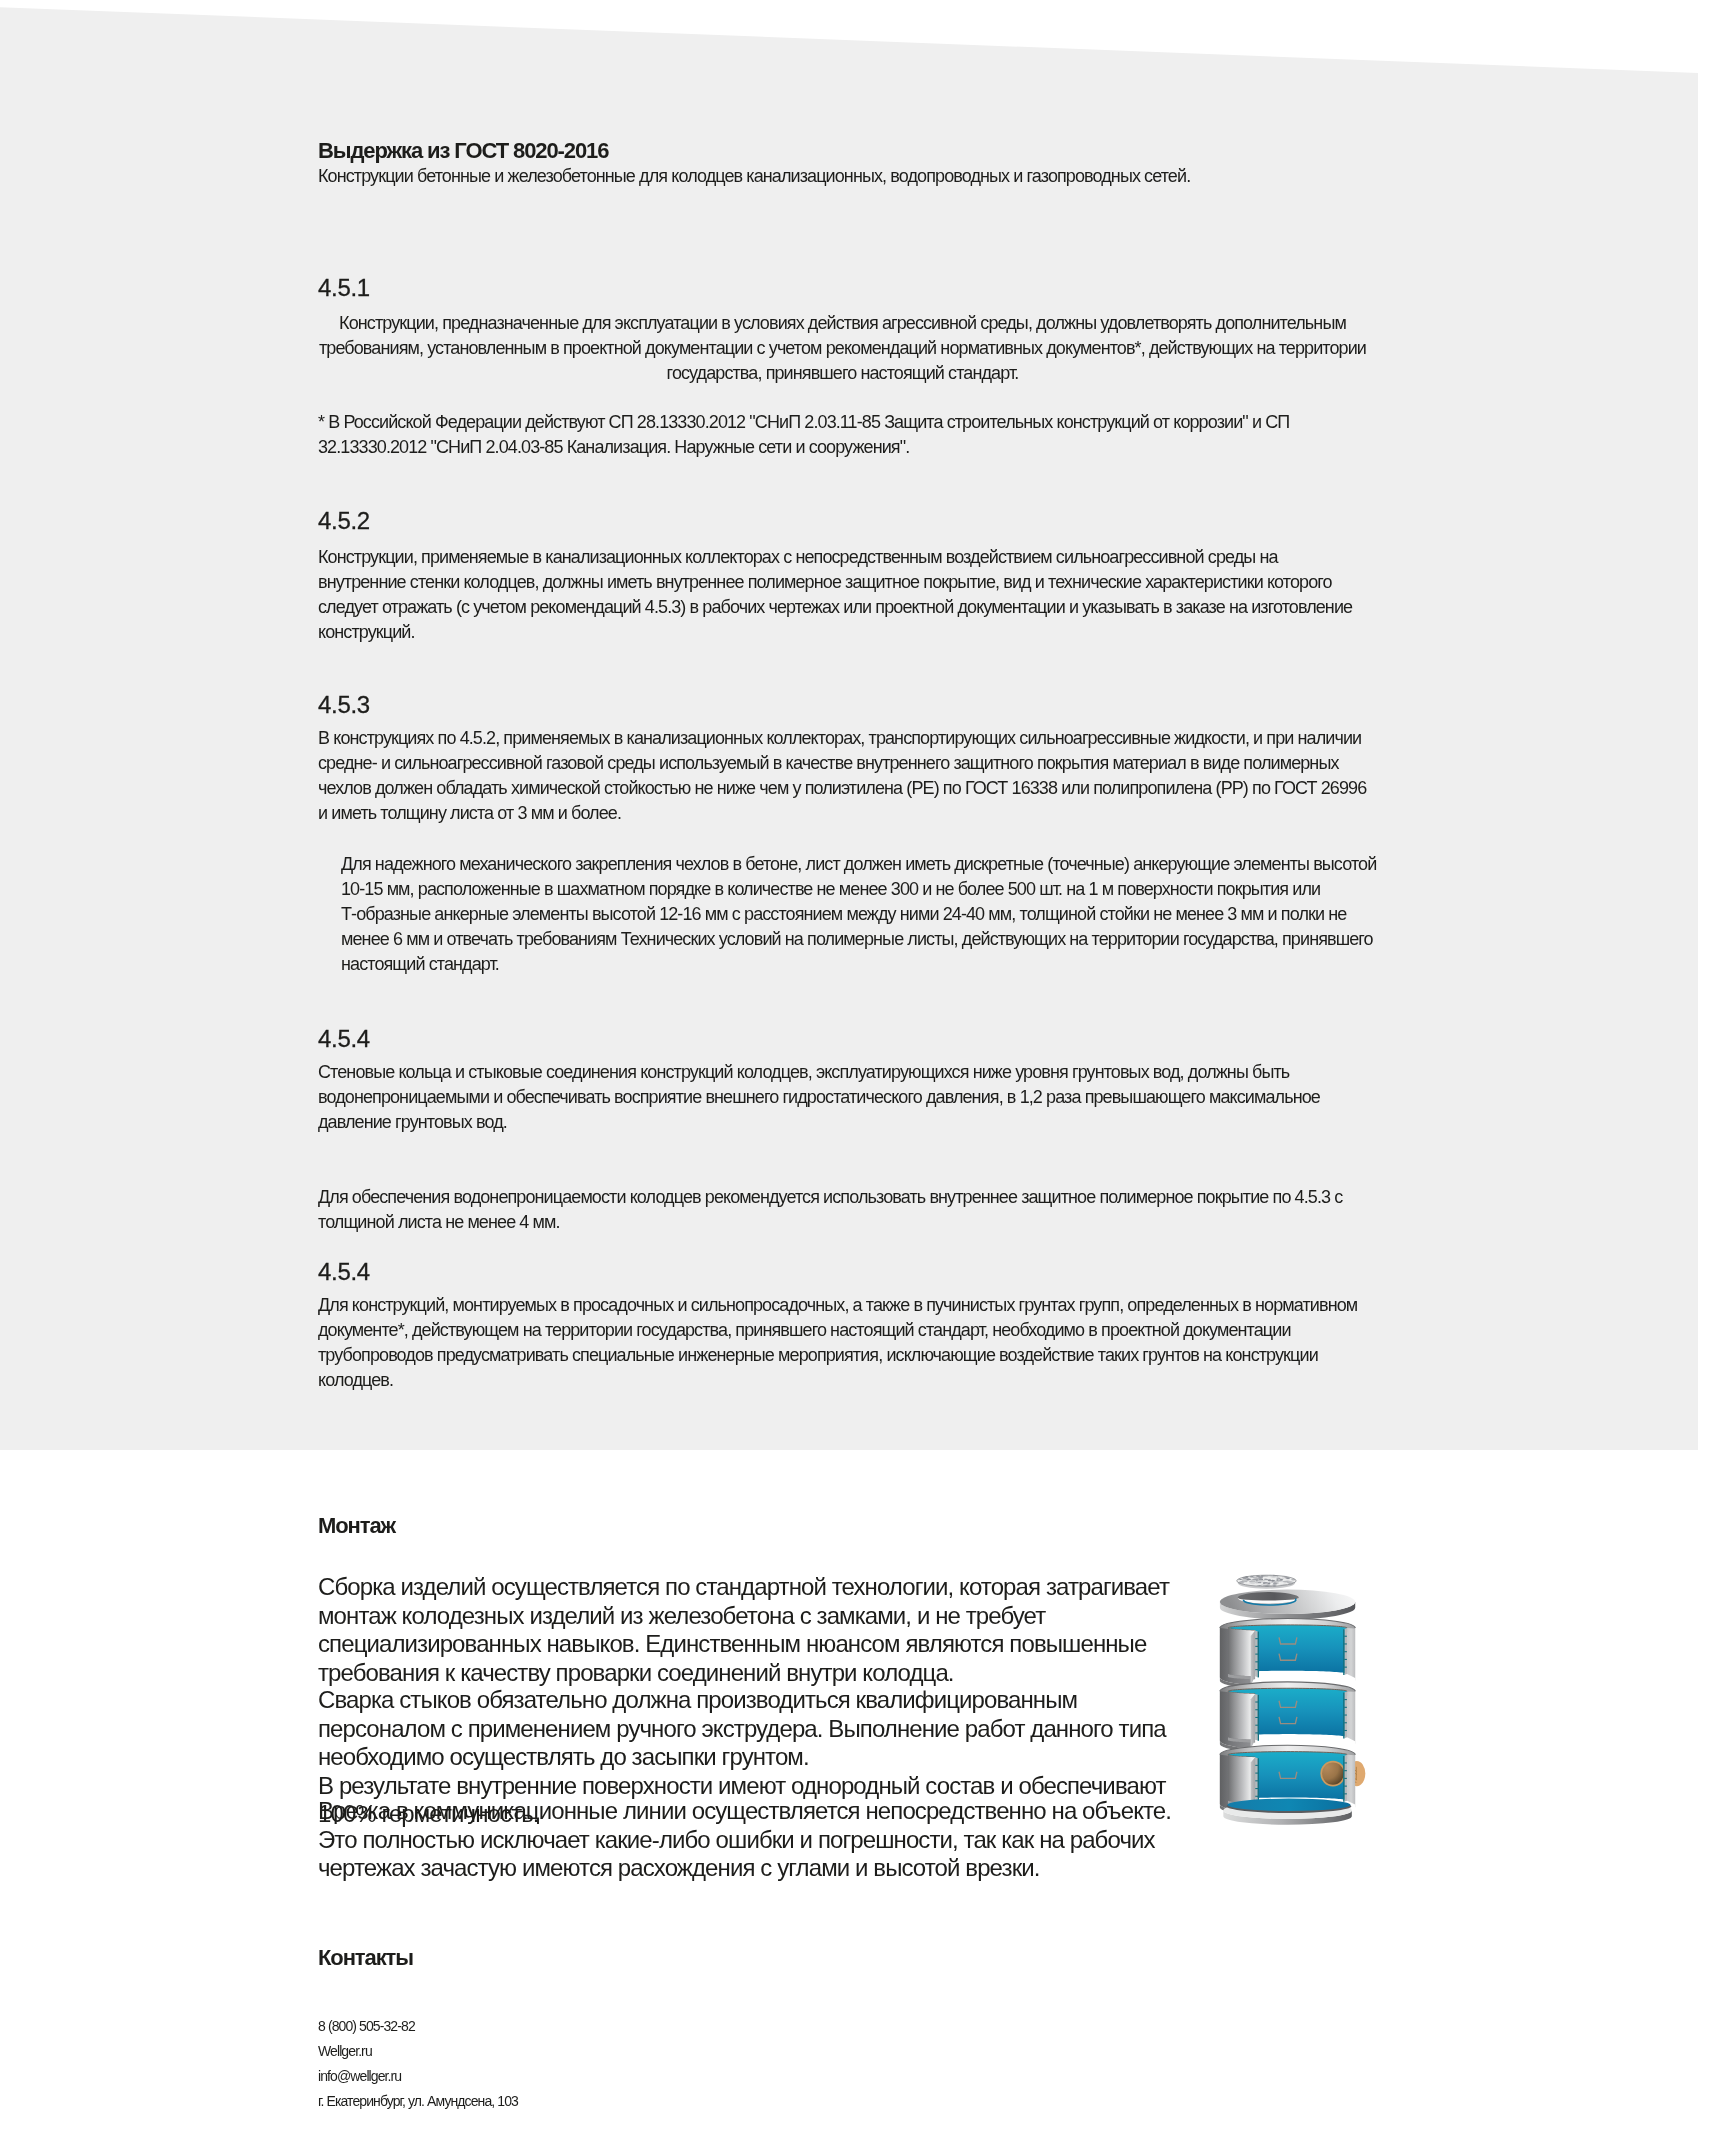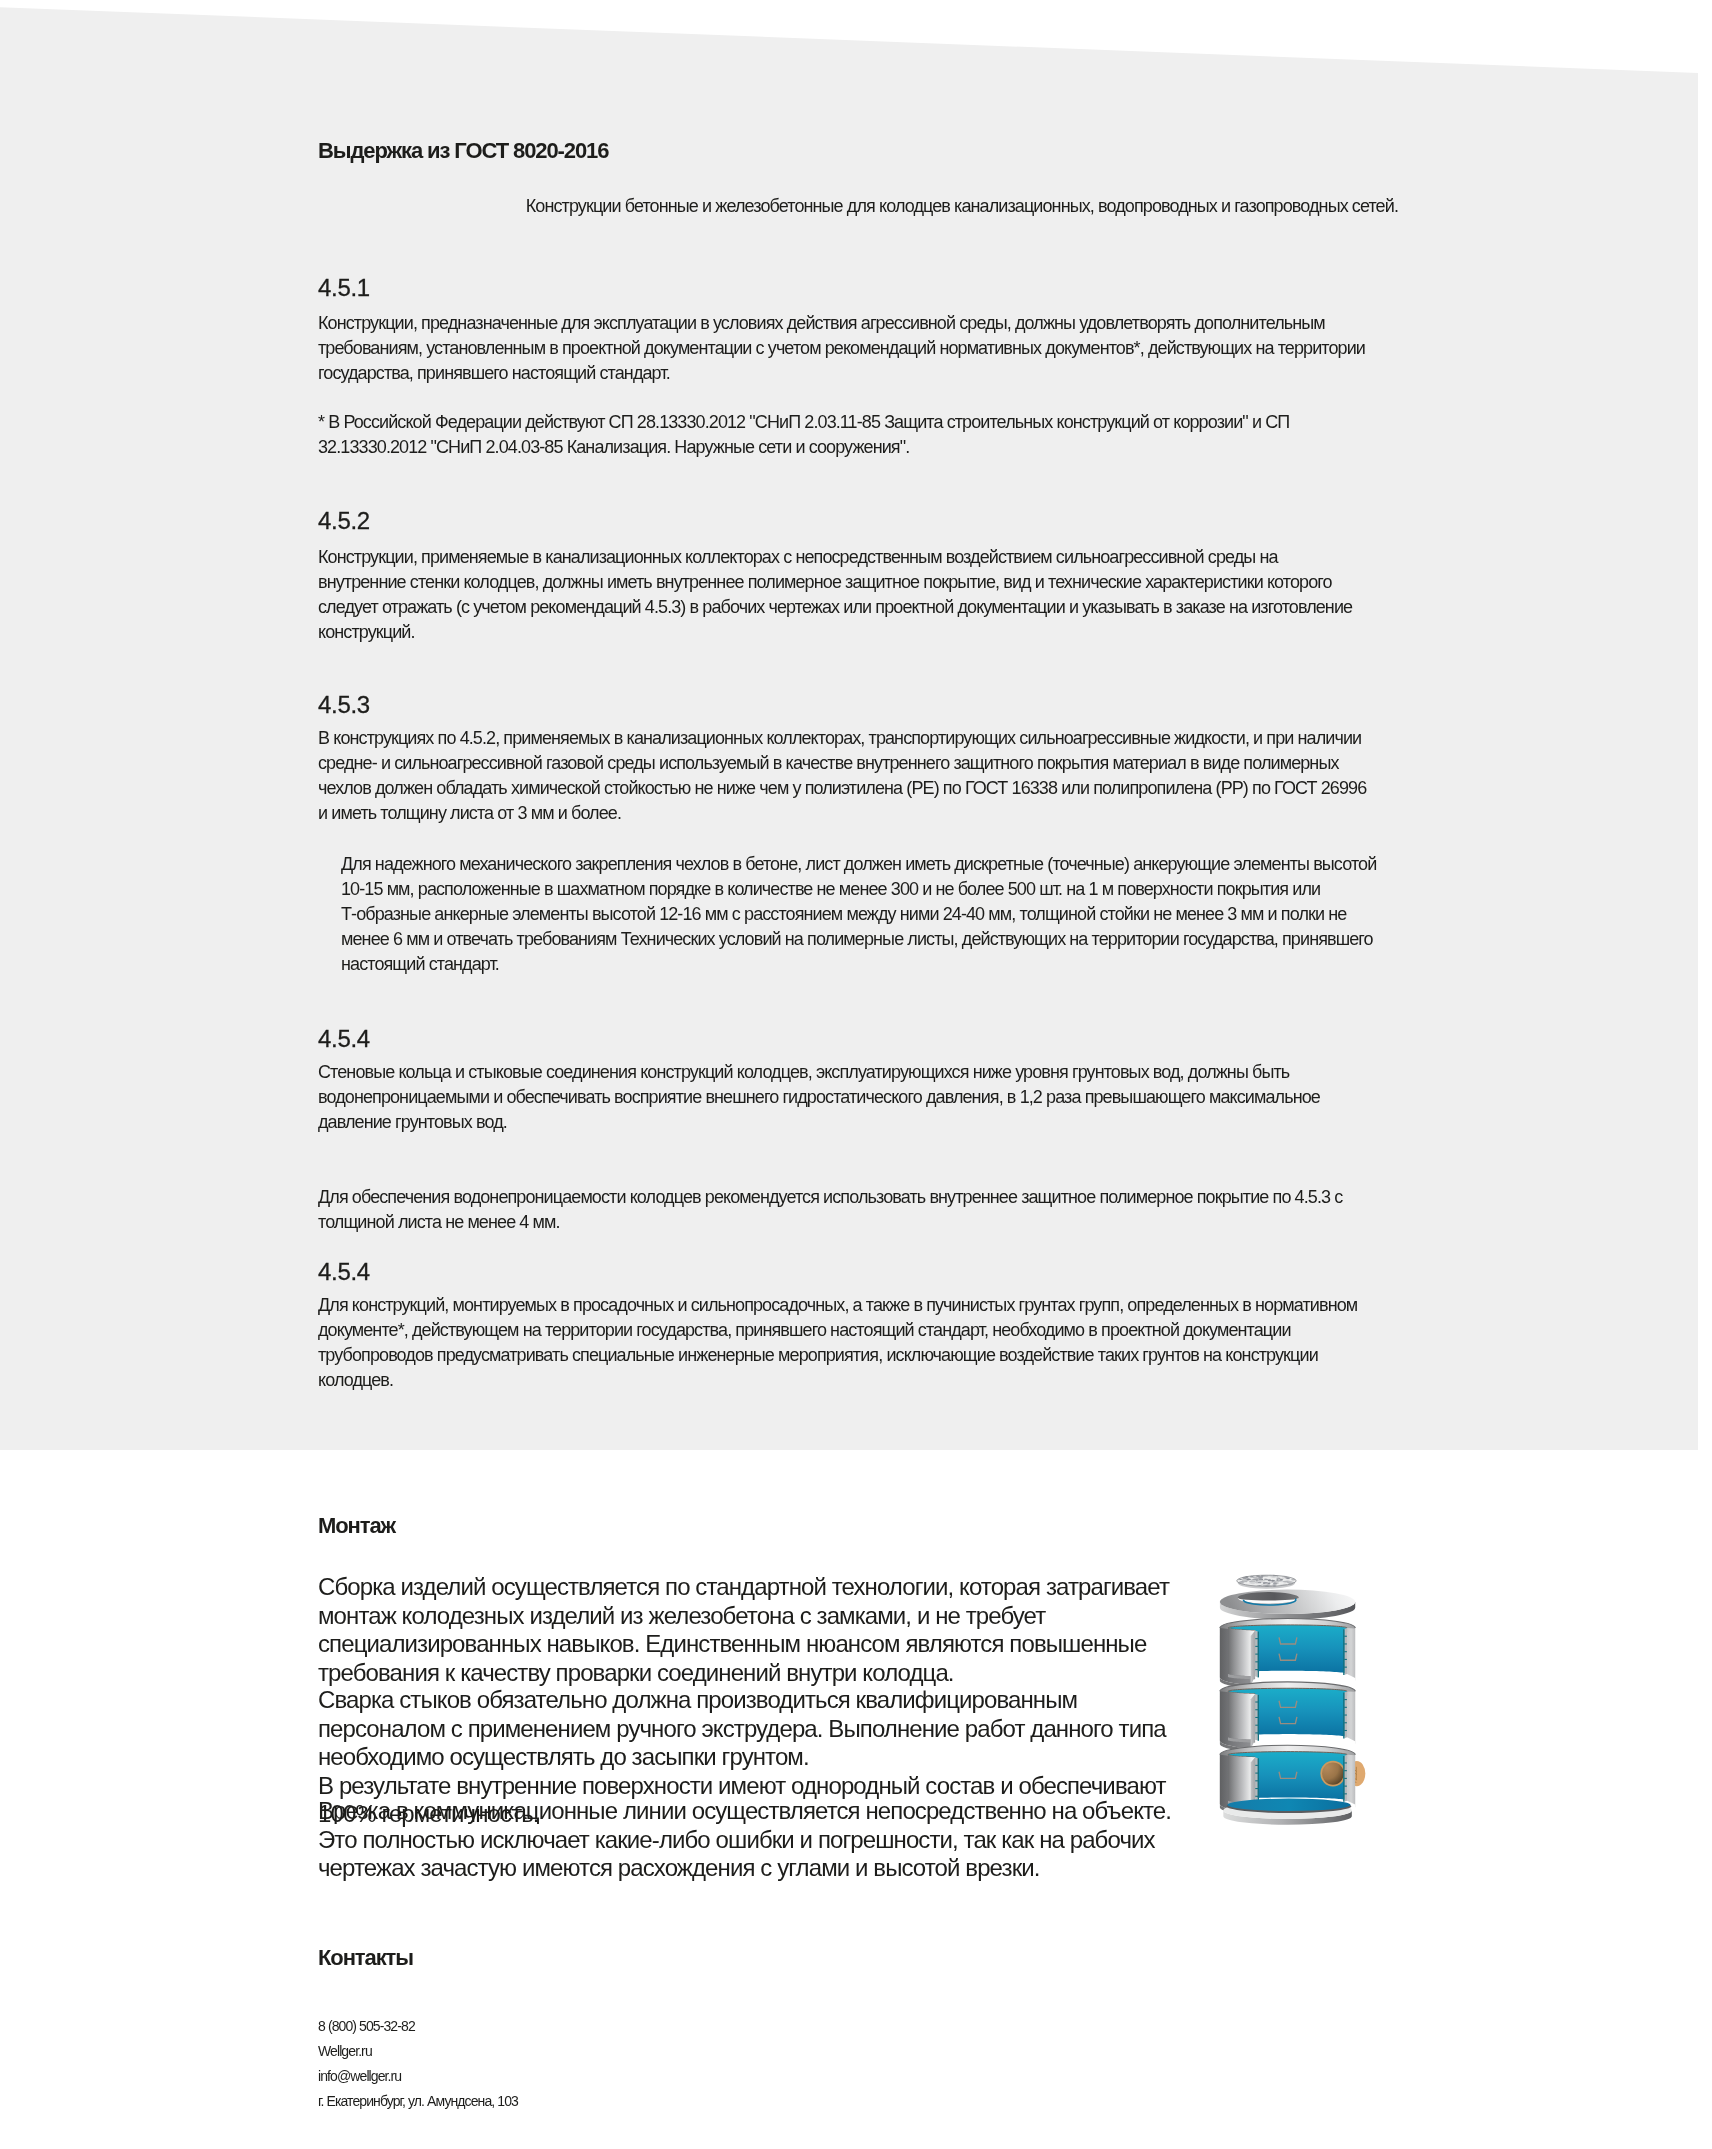--- a/index.html
+++ b/index.html
@@ -19,23 +19,23 @@
     clip-path: polygon(0 7.2px, 1698px 73px, 1698px 1450px, 0 1450px);
   }
   .blk { position:absolute; left:318px; margin:0; }
   .h1 { font-size:22px; font-weight:bold; line-height:34px; letter-spacing:-1.1px; white-space:nowrap; }
   .h2 { font-size:24px; font-weight:normal; line-height:24px; letter-spacing:-0.3px; white-space:nowrap; -webkit-text-stroke:0.3px #1d1d1b; }
   .p  { font-size:18px; line-height:25px; letter-spacing:-0.9px; width:1049px; }
   .p2 { font-size:24px; line-height:28.5px; letter-spacing:-0.9px; width:869px; white-space:pre-line; }
   .cl { font-size:14px; line-height:25px; letter-spacing:-0.9px; white-space:nowrap; }
 
   #title    { top:134px; }
-  #lead     { top:194px; width:1080px;text-align:right; }
+  #lead     { top:164px; width:1080px; }
   #h451     { top:276px; }
-  #p451a    { top:311px; }
+  #p451a    { top:311px;text-align:center; }
   #p451b    { top:410px; }
   #h452     { top:509px; }
   #p452     { top:545px; }
   #h453     { top:693px; }
   #p453a    { top:726px; }
   #p453b    { top:852px;margin-left:23px; }
   #h454a    { top:1027px; }
   #p454a    { top:1060px; }
   #p454b    { top:1161px;margin-top:24px; }
   #h454b    { top:1260px; }

